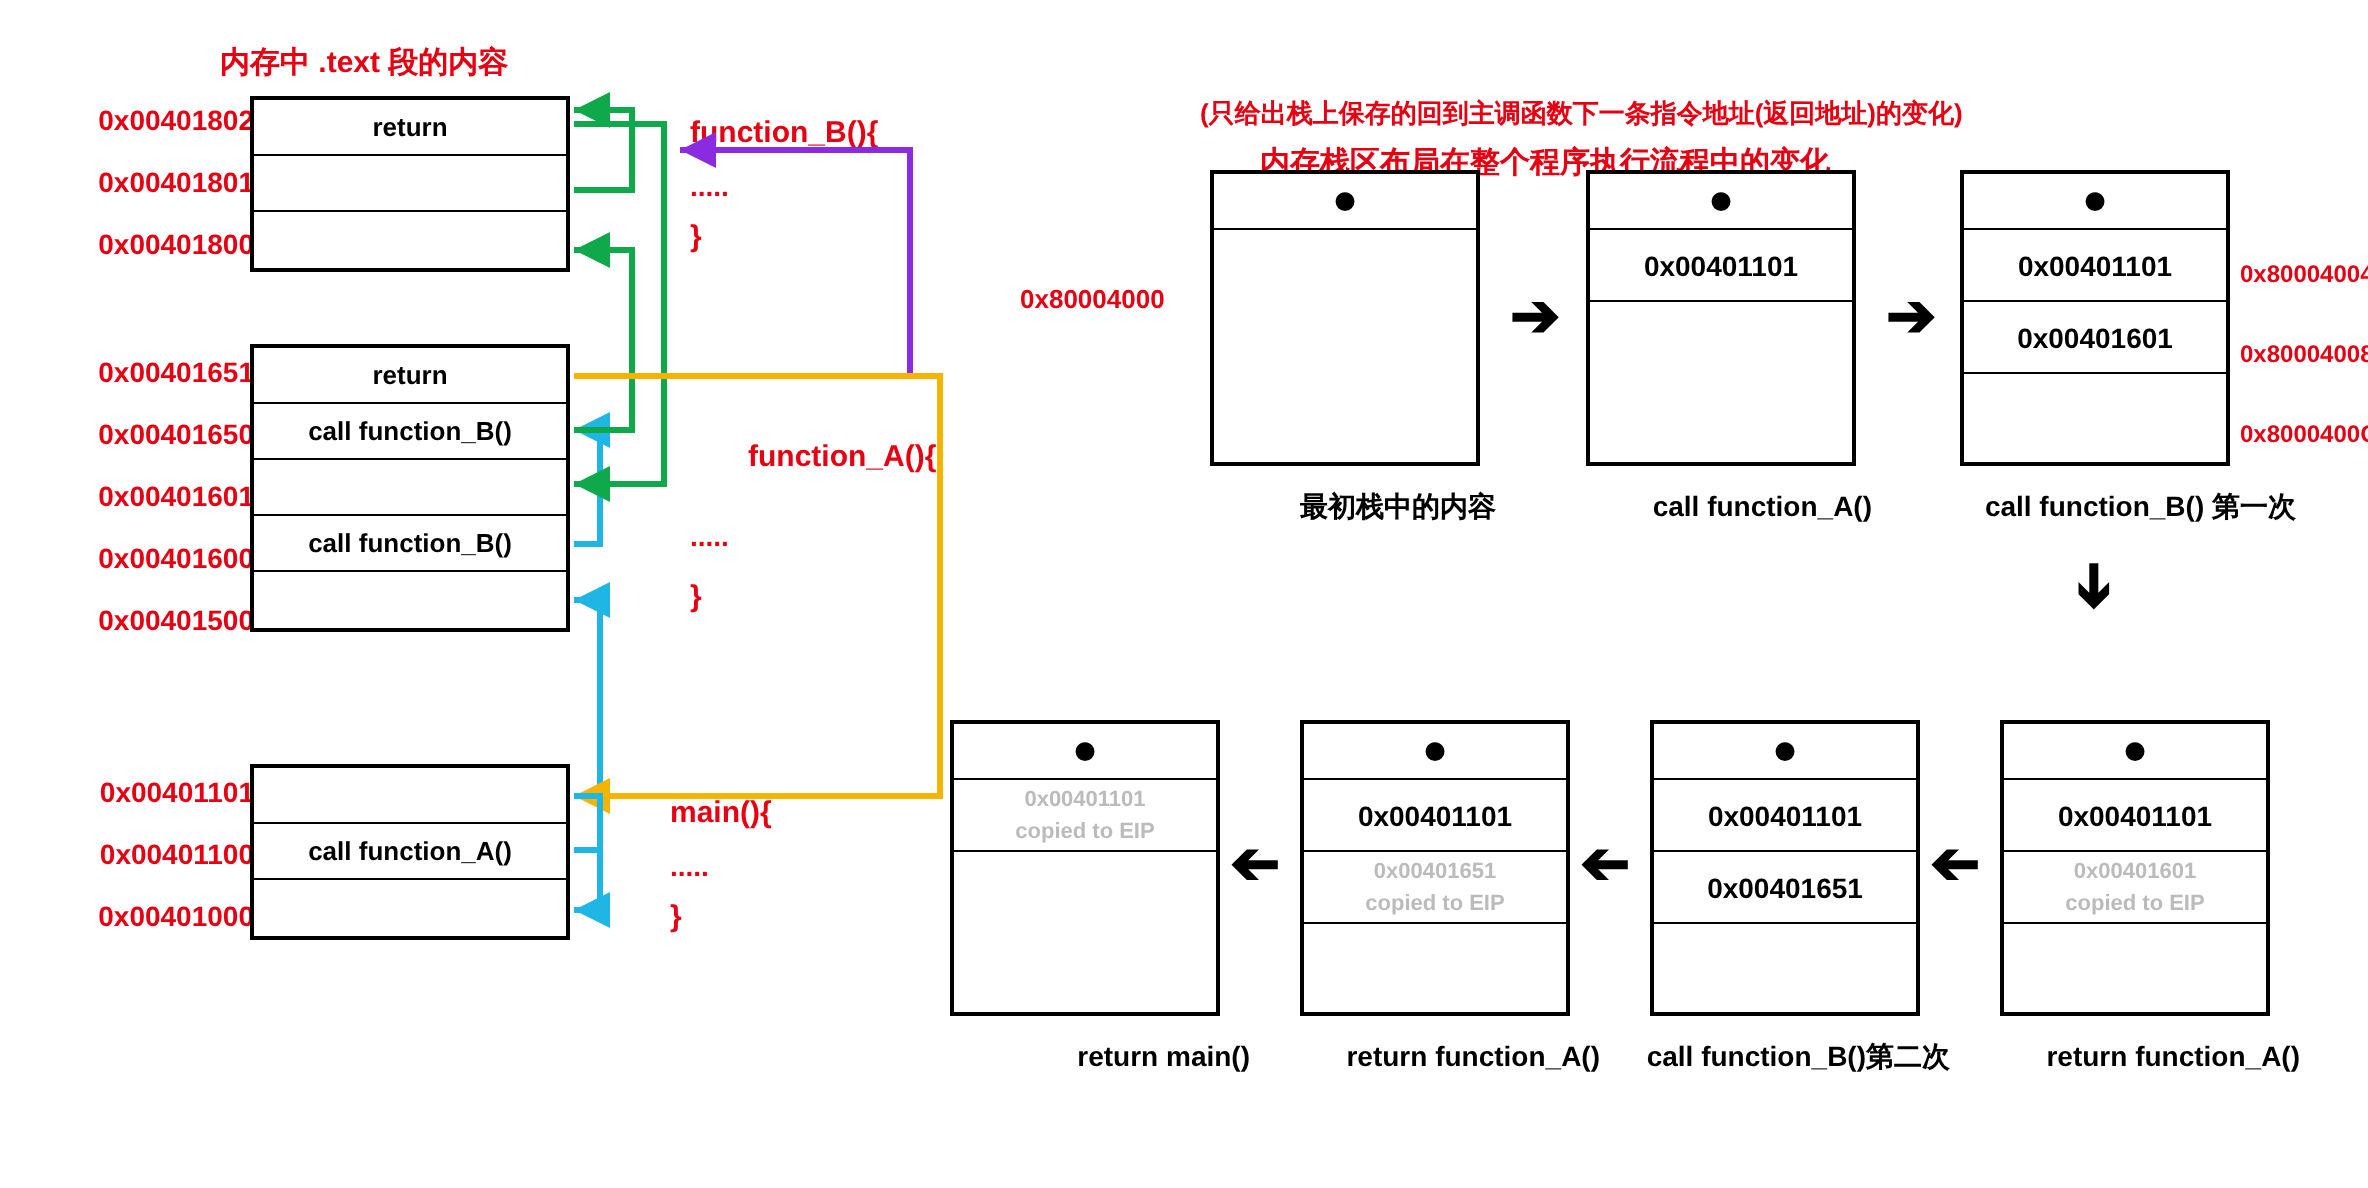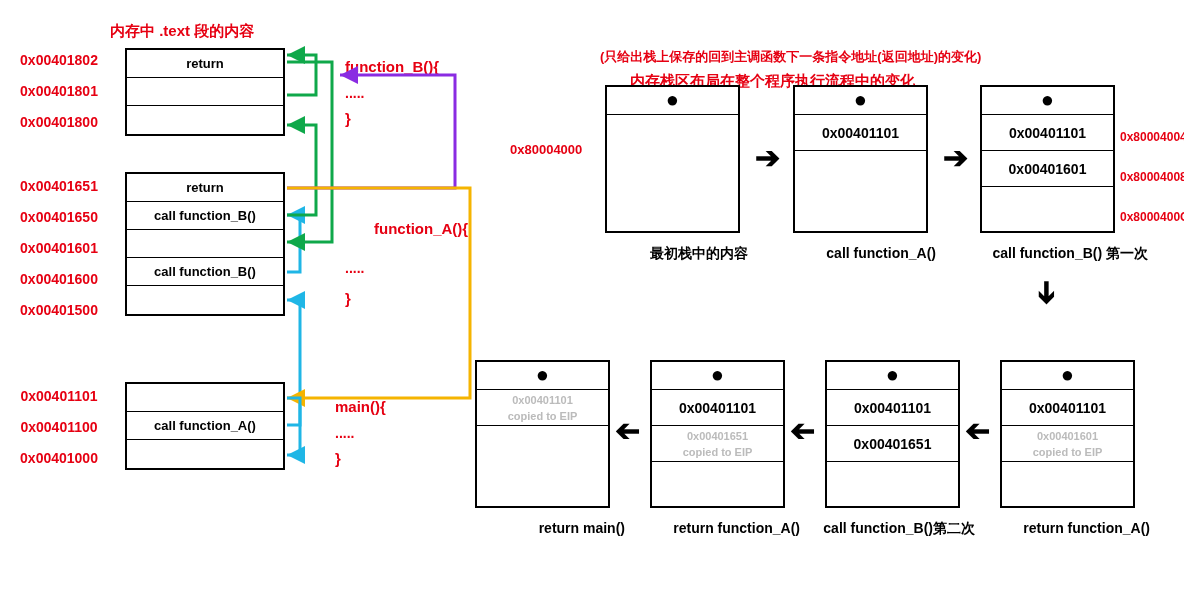--- a/index.html
+++ b/index.html
@@ -3,21 +3,21 @@
 <meta charset="utf-8">
 <style>
   * { box-sizing: border-box; margin: 0; padding: 0; }
   body { font-family: Arial, "Microsoft YaHei", sans-serif; width: 1184px; height: 594px; background: #fff; position: relative; font-size: 12px; }
   .red { color: #e60012; font-weight: bold; }
   .title-left { position: absolute; left: 110px; top: 22px; font-size: 15px; }
   .title-right { position: absolute; left: 630px; top: 28px; font-size: 15px; text-align: center; margin-top: 44px; }
   .subtitle-right { position: absolute; left: 600px; top: 48px; font-size: 13px; text-align: left; }
   
   
-  .addr-col { position: absolute; left: 4px; text-align: center; width:110px;}
+  .addr-col { position: absolute; left: 17px; text-align: right; width:110px;}
   .addr-col div { margin-bottom: 15px; font-size: 14px; }
   
   .tbox { position: absolute; left: 125px; width: 160px; border: 2px solid #000; background:#fff; }
   .tbox .row { height: 28px; border-bottom: 1px solid #000; text-align: center; line-height: 28px; font-size: 13px; font-weight: bold; }
   .tbox .row:last-child { border-bottom: none; }
   
   
   .funclab { position: absolute; font-size: 15px; font-weight: bold; }
   .funcdots { font-size: 14px; font-weight:bold; }
   

